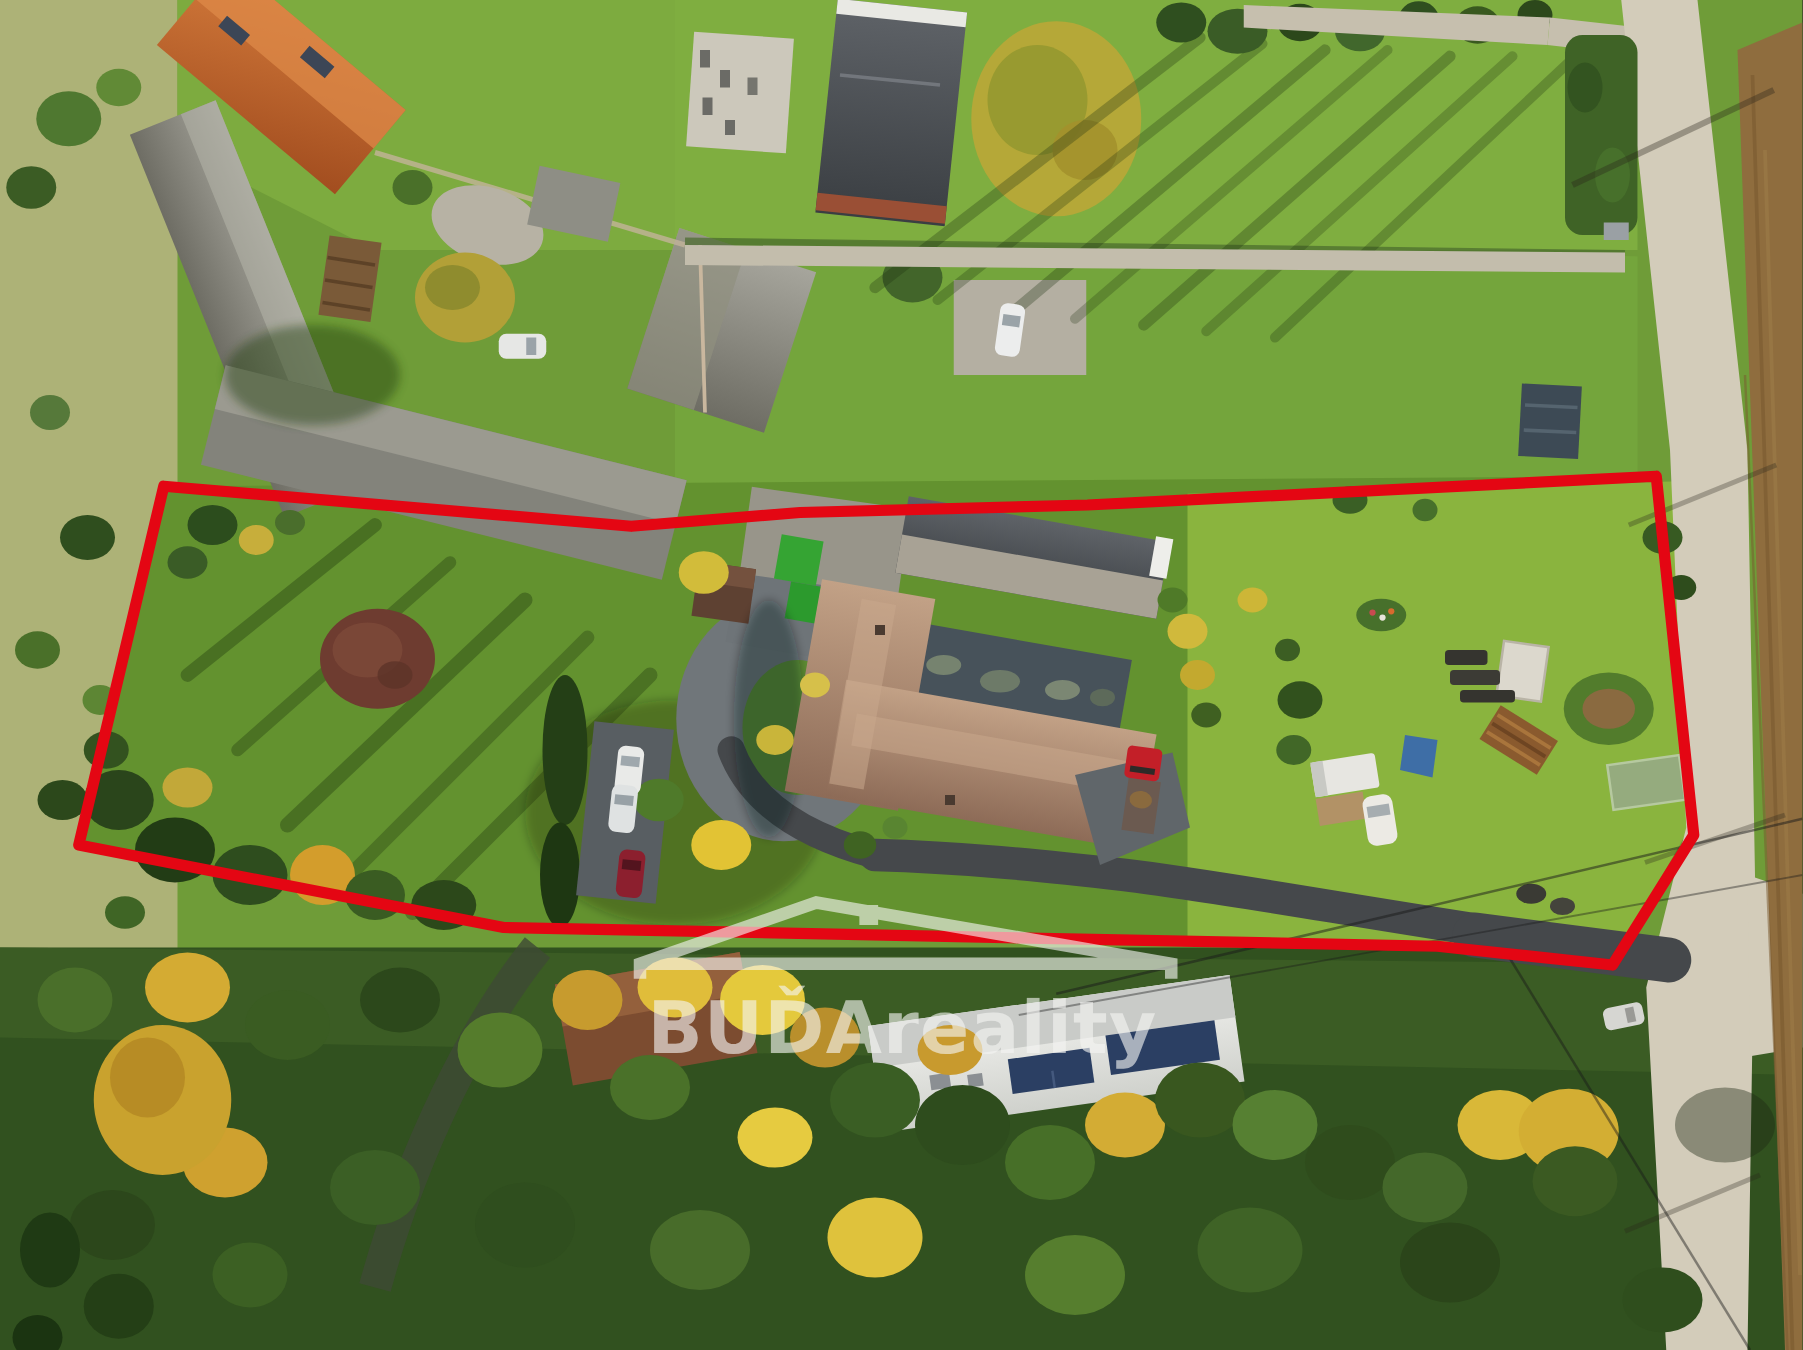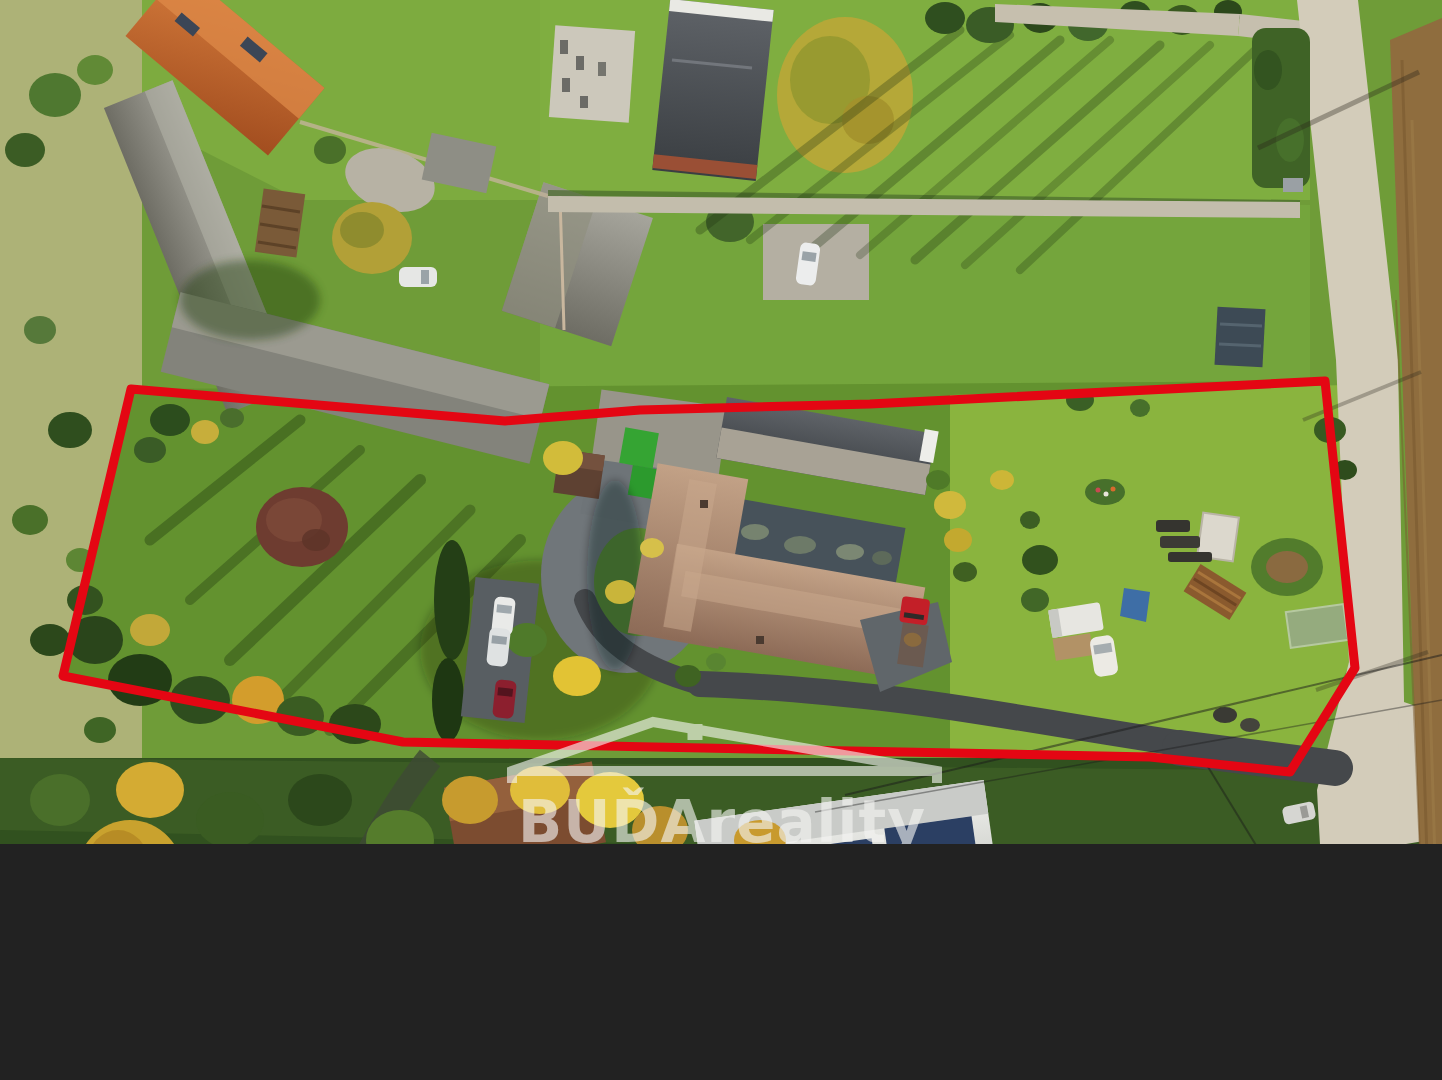--- a/index.html
+++ b/index.html
@@ -1,16 +1,16 @@
 <!DOCTYPE html>
 <html><head>
 <meta charset="utf-8">
 <style>
   html,body{margin:0;padding:0;background:#222;}
-  .stage{position:relative;width:1442px;height:844px;overflow:hidden;
+  .stage{position:relative;width:1442px;height:1080px;overflow:hidden;
          font-family:"DejaVu Sans","Liberation Sans",sans-serif;}
   .stage svg{position:absolute;left:0;top:0;display:block;}
   .boundary{fill:none;stroke-width:9;stroke-linejoin:round;stroke-linecap:round;}
   .wm-logo{fill:none;stroke-width:10;stroke-linecap:butt;stroke-linejoin:miter;}
   .wm-chimney{stroke-width:15;}
   .wm-text{font-size:58px;font-weight:bold;letter-spacing:1px;}
 </style>
 </head>
 <body>
 

